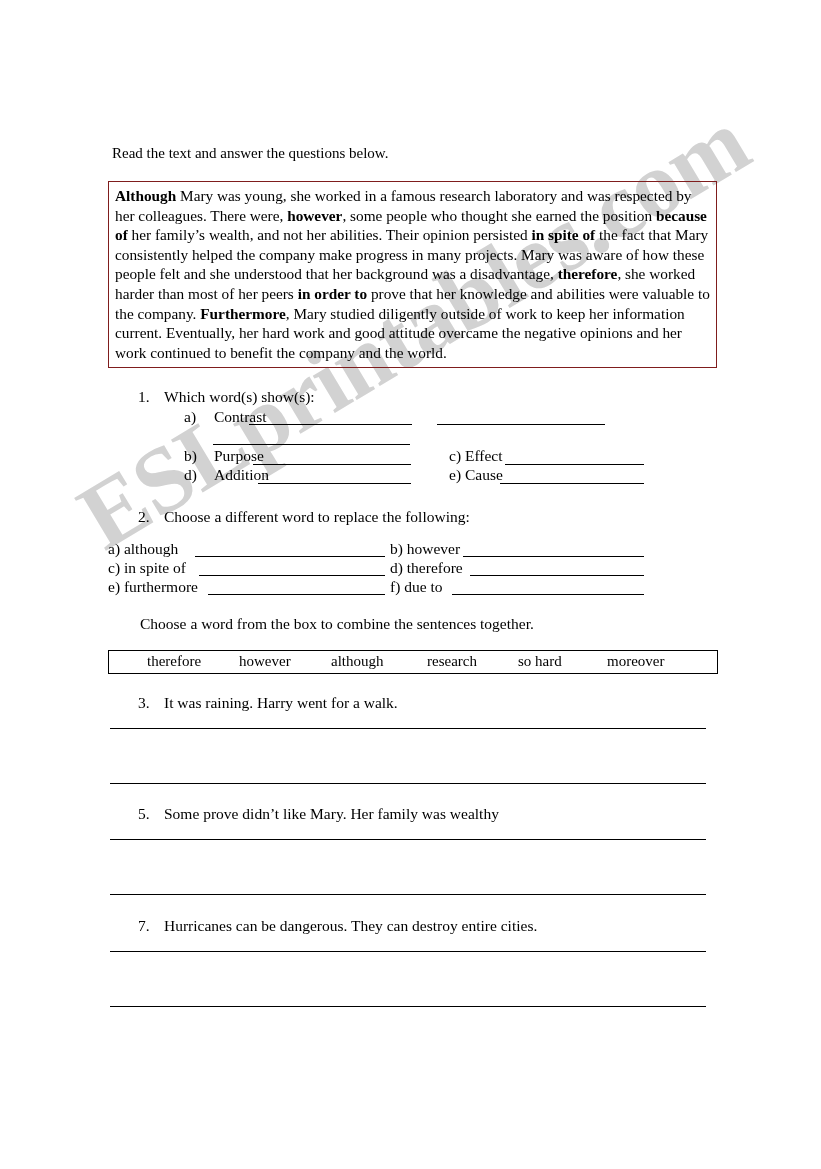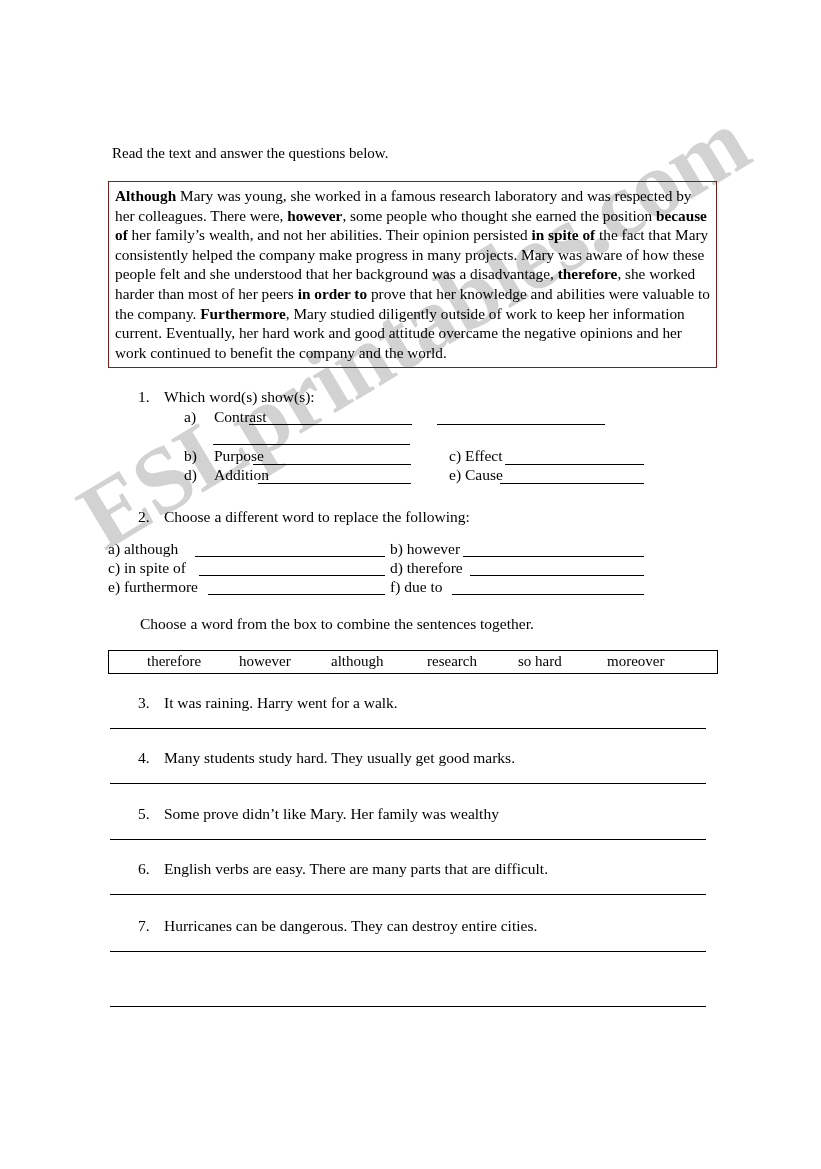--- a/index.html
+++ b/index.html
@@ -258,33 +258,27 @@
     <span style="left:318px;">research</span>
     <span style="left:409px;">so hard</span>
     <span style="left:498px;">moreover</span>
   </div>
 
   <div class="sent" style="top:694px;">
     <span class="num">3.</span><span>It was raining.  Harry went for a walk.</span>
   </div>
   <div class="rule" style="left:110px; top:728px; width:596px;"></div>
 
-  <div class="sent" style="top:749px;">
-    <span class="num">4.</span><span>Many students study hard.  They usually get good marks.</span>
-  </div>
   <div class="rule" style="left:110px; top:783px; width:596px;"></div>
 
   <div class="sent" style="top:805px;">
     <span class="num">5.</span><span>Some prove didn’t like Mary.  Her family was wealthy</span>
   </div>
   <div class="rule" style="left:110px; top:839px; width:596px;"></div>
 
-  <div class="sent" style="top:860px;">
-    <span class="num">6.</span><span>English verbs are easy.  There are many parts that are difficult.</span>
-  </div>
   <div class="rule" style="left:110px; top:894px; width:596px;"></div>
 
   <div class="sent" style="top:917px;">
     <span class="num">7.</span><span>Hurricanes can be dangerous.  They can destroy entire cities.</span>
   </div>
   <div class="rule" style="left:110px; top:951px; width:596px;"></div>
 
   <div class="rule" style="left:110px; top:1006px; width:596px;"></div>
 
 </div>

